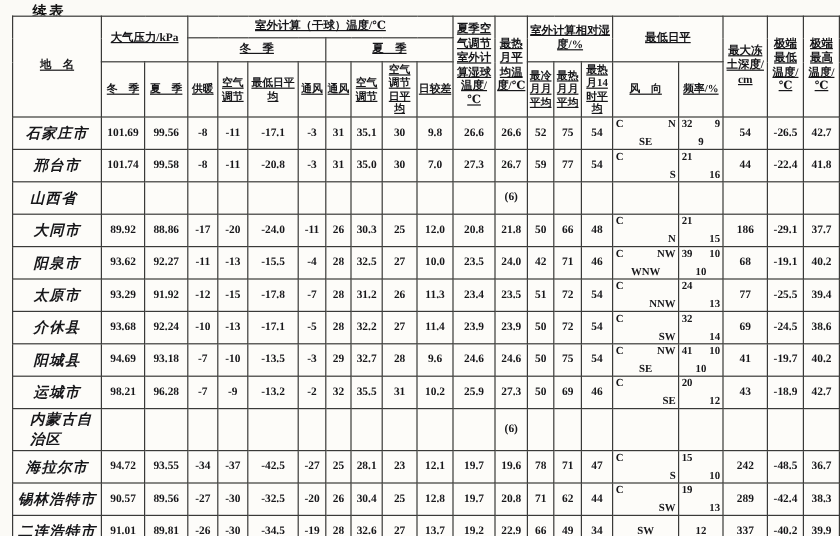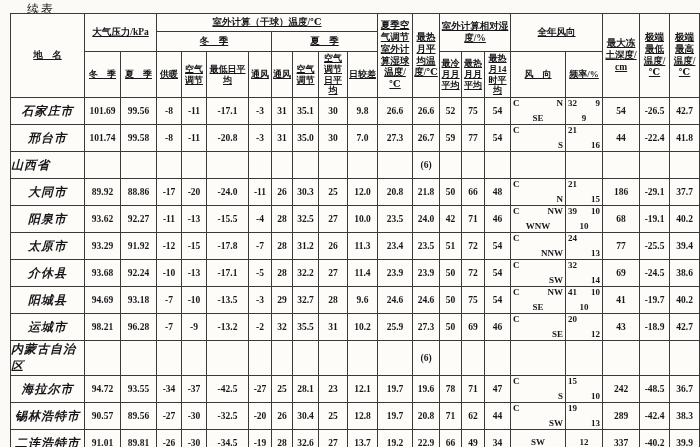--- a/index.html
+++ b/index.html
@@ -4,21 +4,21 @@
 <style>
   html,body{margin:0;padding:0;}
   body{
     width:700px;height:447px;position:relative;
     background:#fbfaf6;color:#141414;
     font-family:"Liberation Serif","DejaVu Serif",serif;
     overflow:hidden;
   }
   .continued{
     position:absolute;top:1px;left:27px;
-    font-size:12px;font-weight:400;letter-spacing:2px;
+    font-size:12px;font-weight:700;letter-spacing:2px;
   }
   table{
     position:absolute;top:13px;left:10px;
     width:687px;border-collapse:collapse;table-layout:fixed;
     background:#fdfcf9;
   }
   th,td{
     border:1px solid #3a3a38;
     padding:0;margin:0;
     text-align:center;vertical-align:middle;
@@ -27,21 +27,21 @@
   }
   thead th{font-size:9.5px;line-height:1.25;padding:1px 1px;text-decoration:underline;}
   tr.hr1{height:18px;}
   tr.hr2{height:20px;}
   tr.hr3{height:44px;}
   tr.hr3 th{font-size:9px;line-height:1.2;}
   th.wrap{word-break:break-all;line-break:anywhere;}
   tbody tr{height:27px;}
   tbody td{font-size:9.5px;letter-spacing:0;}
   td.name{font-size:12px;letter-spacing:1px;font-style:italic;}
-  td.name.section{text-align:left;padding-left:0;letter-spacing:1px;}
+  td.name.section{text-align:left;padding-left:14px;letter-spacing:1px;}
   .wcell{
     display:flex;flex-direction:column;justify-content:space-between;
     height:25px;padding:0 2px;box-sizing:border-box;font-size:9px;
   }
   .wcell.single{justify-content:center;}
   .wl1{display:flex;justify-content:space-between;line-height:1.1;text-align:left;}
   .wl1 .tr-span{text-align:right;}
   .wl2{line-height:1.1;}
   .wl2.center{text-align:center;}
   .wl2.right{text-align:right;}
@@ -77,21 +77,21 @@
       <col style="width:30px">
   </colgroup>
   <thead>
     <tr class="hr1">
       <th rowspan="3">地　名</th>
       <th colspan="2" rowspan="2" class="wrap">大气压力/kPa</th>
       <th colspan="8">室外计算（干球）温度/℃</th>
       <th rowspan="3" class="wrap">夏季空气调节室外计算湿球温度/℃</th>
       <th rowspan="3" class="wrap">最热月平均温度/℃</th>
       <th colspan="3" rowspan="2" class="wrap">室外计算相对湿度/%</th>
-      <th colspan="2" rowspan="2">全年风向</th>
+      <th colspan="2" rowspan="2">最低日平</th>
       <th rowspan="3" class="wrap">最大冻土深度/cm</th>
       <th rowspan="3" class="wrap">极端最低温度/℃</th>
       <th rowspan="3" class="wrap">极端最高温度/℃</th>
     </tr>
     <tr class="hr2">
       <th colspan="4">冬　季</th>
       <th colspan="4">夏　季</th>
     </tr>
     <tr class="hr3">
       <th>冬　季</th>

